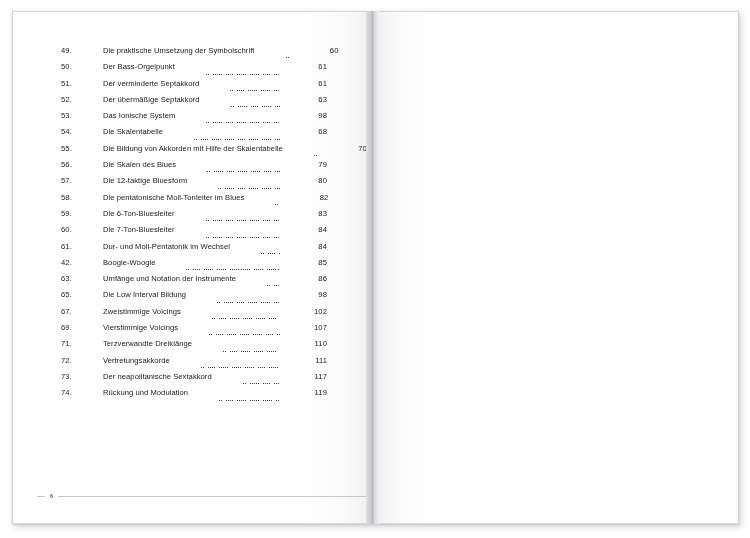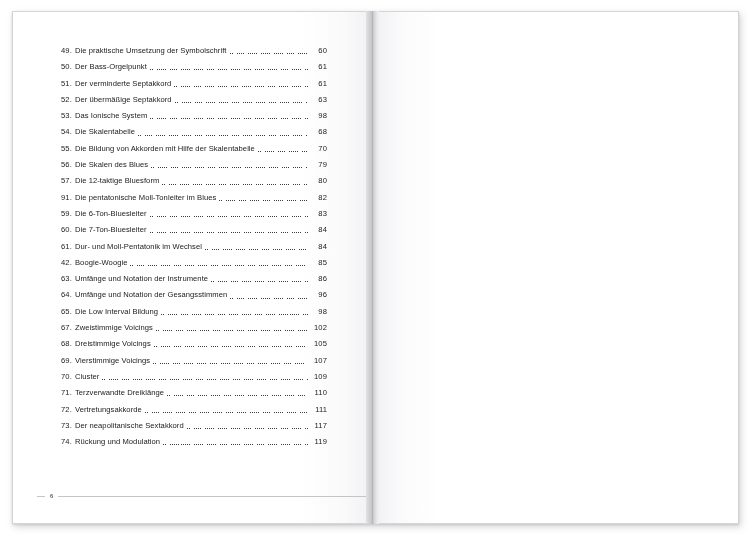--- a/index.html
+++ b/index.html
@@ -92,23 +92,24 @@
     position: absolute;
     top: 31px;
     font-size: 7.6px;
     line-height: 16.3px;
     color: #1a1a1c;
   }
   .toc-left  { left: 48px;  width: 266px; }
 
   .row {
     display: flex;
-    align-items: center;
+    align-items: flex-end;
     height: 16.3px;
     white-space: nowrap;
+    gap: 28px;
   }
   .num {
     flex: 0 0 auto;
     width: 14px;
     text-align: left;
     letter-spacing: 0.1px;
   }
   .title {
     flex: 0 0 auto;
     letter-spacing: 0.05px;
@@ -215,21 +216,21 @@
           <span class="leader"></span>
           <span class="pg">79</span>
         </div>
         <div class="row">
           <span class="num">57.</span>
           <span class="title">Die 12-taktige Bluesform</span>
           <span class="leader"></span>
           <span class="pg">80</span>
         </div>
         <div class="row">
-          <span class="num">91.</span>
+          <span class="num">58.</span>
           <span class="title">Die pentatonische Moll-Tonleiter im Blues</span>
           <span class="leader"></span>
           <span class="pg">82</span>
         </div>
         <div class="row">
           <span class="num">59.</span>
           <span class="title">Die 6-Ton-Bluesleiter</span>
           <span class="leader"></span>
           <span class="pg">83</span>
         </div>
@@ -251,54 +252,36 @@
           <span class="leader"></span>
           <span class="pg">85</span>
         </div>
         <div class="row">
           <span class="num">63.</span>
           <span class="title">Umfänge und Notation der Instrumente</span>
           <span class="leader"></span>
           <span class="pg">86</span>
         </div>
         <div class="row">
-          <span class="num">64.</span>
-          <span class="title">Umfänge und Notation der Gesangsstimmen</span>
-          <span class="leader"></span>
-          <span class="pg">96</span>
-        </div>
-        <div class="row">
           <span class="num">65.</span>
           <span class="title">Die Low Interval Bildung</span>
           <span class="leader"></span>
           <span class="pg">98</span>
         </div>
         <div class="row">
           <span class="num">67.</span>
           <span class="title">Zweistimmige Voicings</span>
           <span class="leader"></span>
           <span class="pg">102</span>
         </div>
         <div class="row">
-          <span class="num">68.</span>
-          <span class="title">Dreistimmige Voicings</span>
-          <span class="leader"></span>
-          <span class="pg">105</span>
-        </div>
-        <div class="row">
           <span class="num">69.</span>
           <span class="title">Vierstimmige Voicings</span>
           <span class="leader"></span>
           <span class="pg">107</span>
-        </div>
-        <div class="row">
-          <span class="num">70.</span>
-          <span class="title">Cluster</span>
-          <span class="leader"></span>
-          <span class="pg">109</span>
         </div>
         <div class="row">
           <span class="num">71.</span>
           <span class="title">Terzverwandte Dreiklänge</span>
           <span class="leader"></span>
           <span class="pg">110</span>
         </div>
         <div class="row">
           <span class="num">72.</span>
           <span class="title">Vertretungsakkorde</span>

